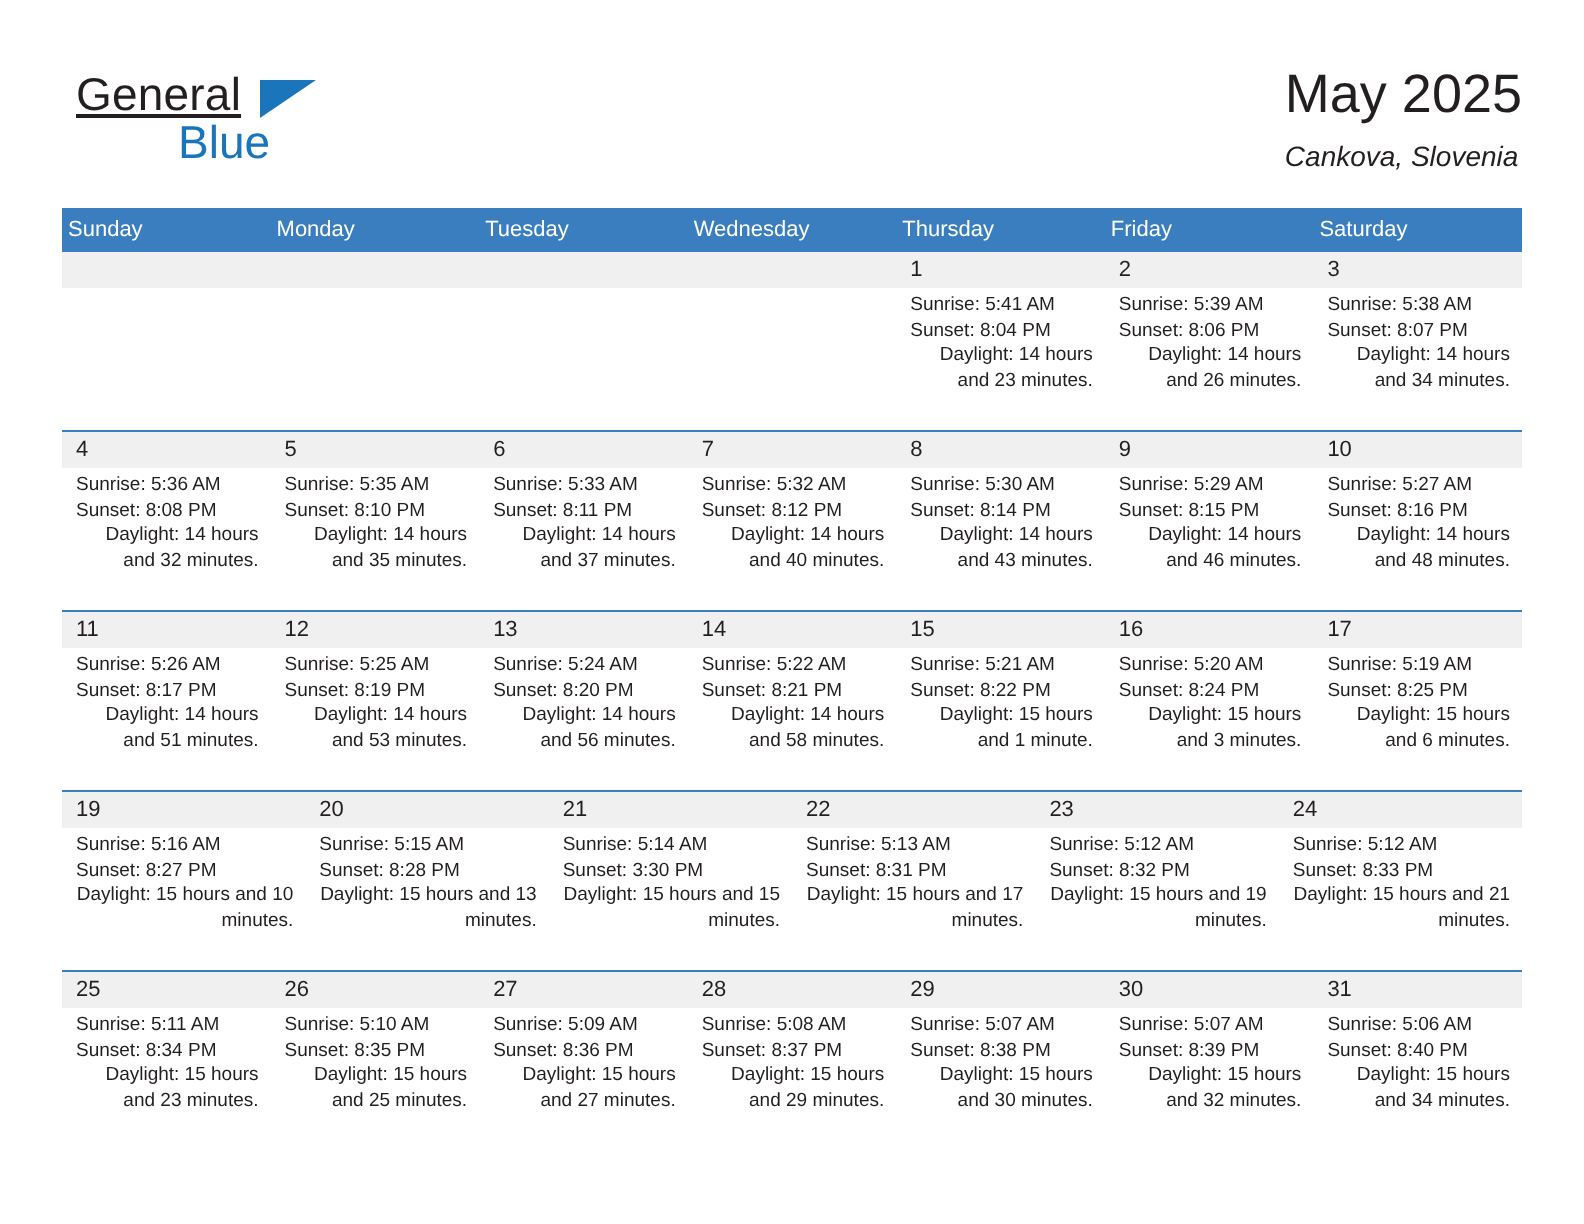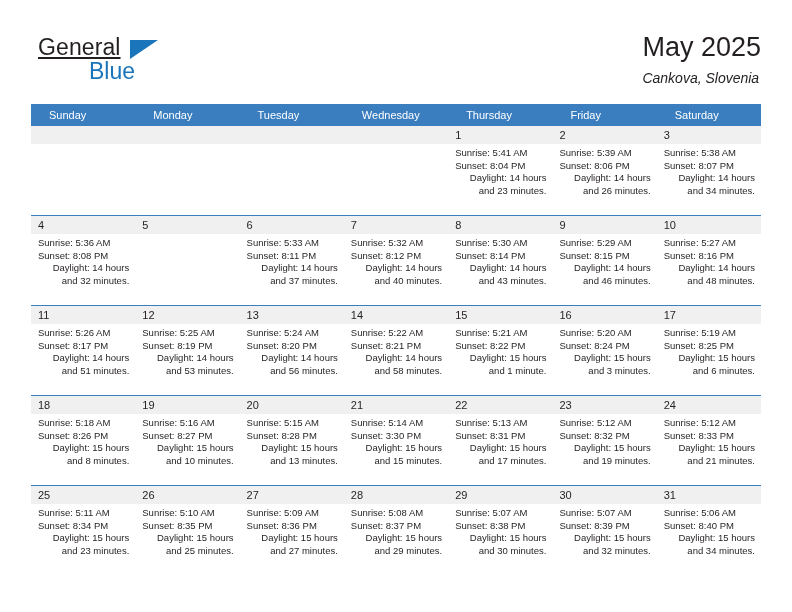--- a/index.html
+++ b/index.html
@@ -96,21 +96,21 @@
   }
 
   .dow-row {
     display: flex;
     background: #3a7ebf;
     height: 22px;
   }
   .dow {
     flex: 1 1 0;
     box-sizing: border-box;
-    padding-left: 18px;
+    padding-left: 3px;
     font-size: 11px;
     color: #ffffff;
     line-height: 22px;
     white-space: nowrap;
   }
 
   .week {
     display: flex;
     border-top: 1px solid #3a7ebf;
     height: 89px;
@@ -225,20 +225,25 @@
           <div class="cell">
             <div class="daynum-band">4</div>
             <div class="cell-body">
               <div>Sunrise: 5:36 AM</div>
               <div>Sunset: 8:08 PM</div>
               <div class="daylight">Daylight: 14 hours and 32 minutes.</div>
             </div>
           </div>
           <div class="cell">
             <div class="daynum-band">5</div>
+            <div class="cell-body">
+              <div>Sunrise: 5:35 AM</div>
+              <div>Sunset: 8:10 PM</div>
+              <div class="daylight">Daylight: 14 hours and 35 minutes.</div>
+            </div>
           </div>
           <div class="cell">
             <div class="daynum-band">6</div>
             <div class="cell-body">
               <div>Sunrise: 5:33 AM</div>
               <div>Sunset: 8:11 PM</div>
               <div class="daylight">Daylight: 14 hours and 37 minutes.</div>
             </div>
           </div>
           <div class="cell">
@@ -327,28 +332,20 @@
             <div class="daynum-band">17</div>
             <div class="cell-body">
               <div>Sunrise: 5:19 AM</div>
               <div>Sunset: 8:25 PM</div>
               <div class="daylight">Daylight: 15 hours and 6 minutes.</div>
             </div>
           </div>
         </div>
         <div class="week">
           <div class="cell">
-            <div class="daynum-band">18</div>
-            <div class="cell-body">
-              <div>Sunrise: 5:18 AM</div>
-              <div>Sunset: 8:26 PM</div>
-              <div class="daylight">Daylight: 15 hours and 8 minutes.</div>
-            </div>
-          </div>
-          <div class="cell">
             <div class="daynum-band">19</div>
             <div class="cell-body">
               <div>Sunrise: 5:16 AM</div>
               <div>Sunset: 8:27 PM</div>
               <div class="daylight">Daylight: 15 hours and 10 minutes.</div>
             </div>
           </div>
           <div class="cell">
             <div class="daynum-band">20</div>
             <div class="cell-body">

